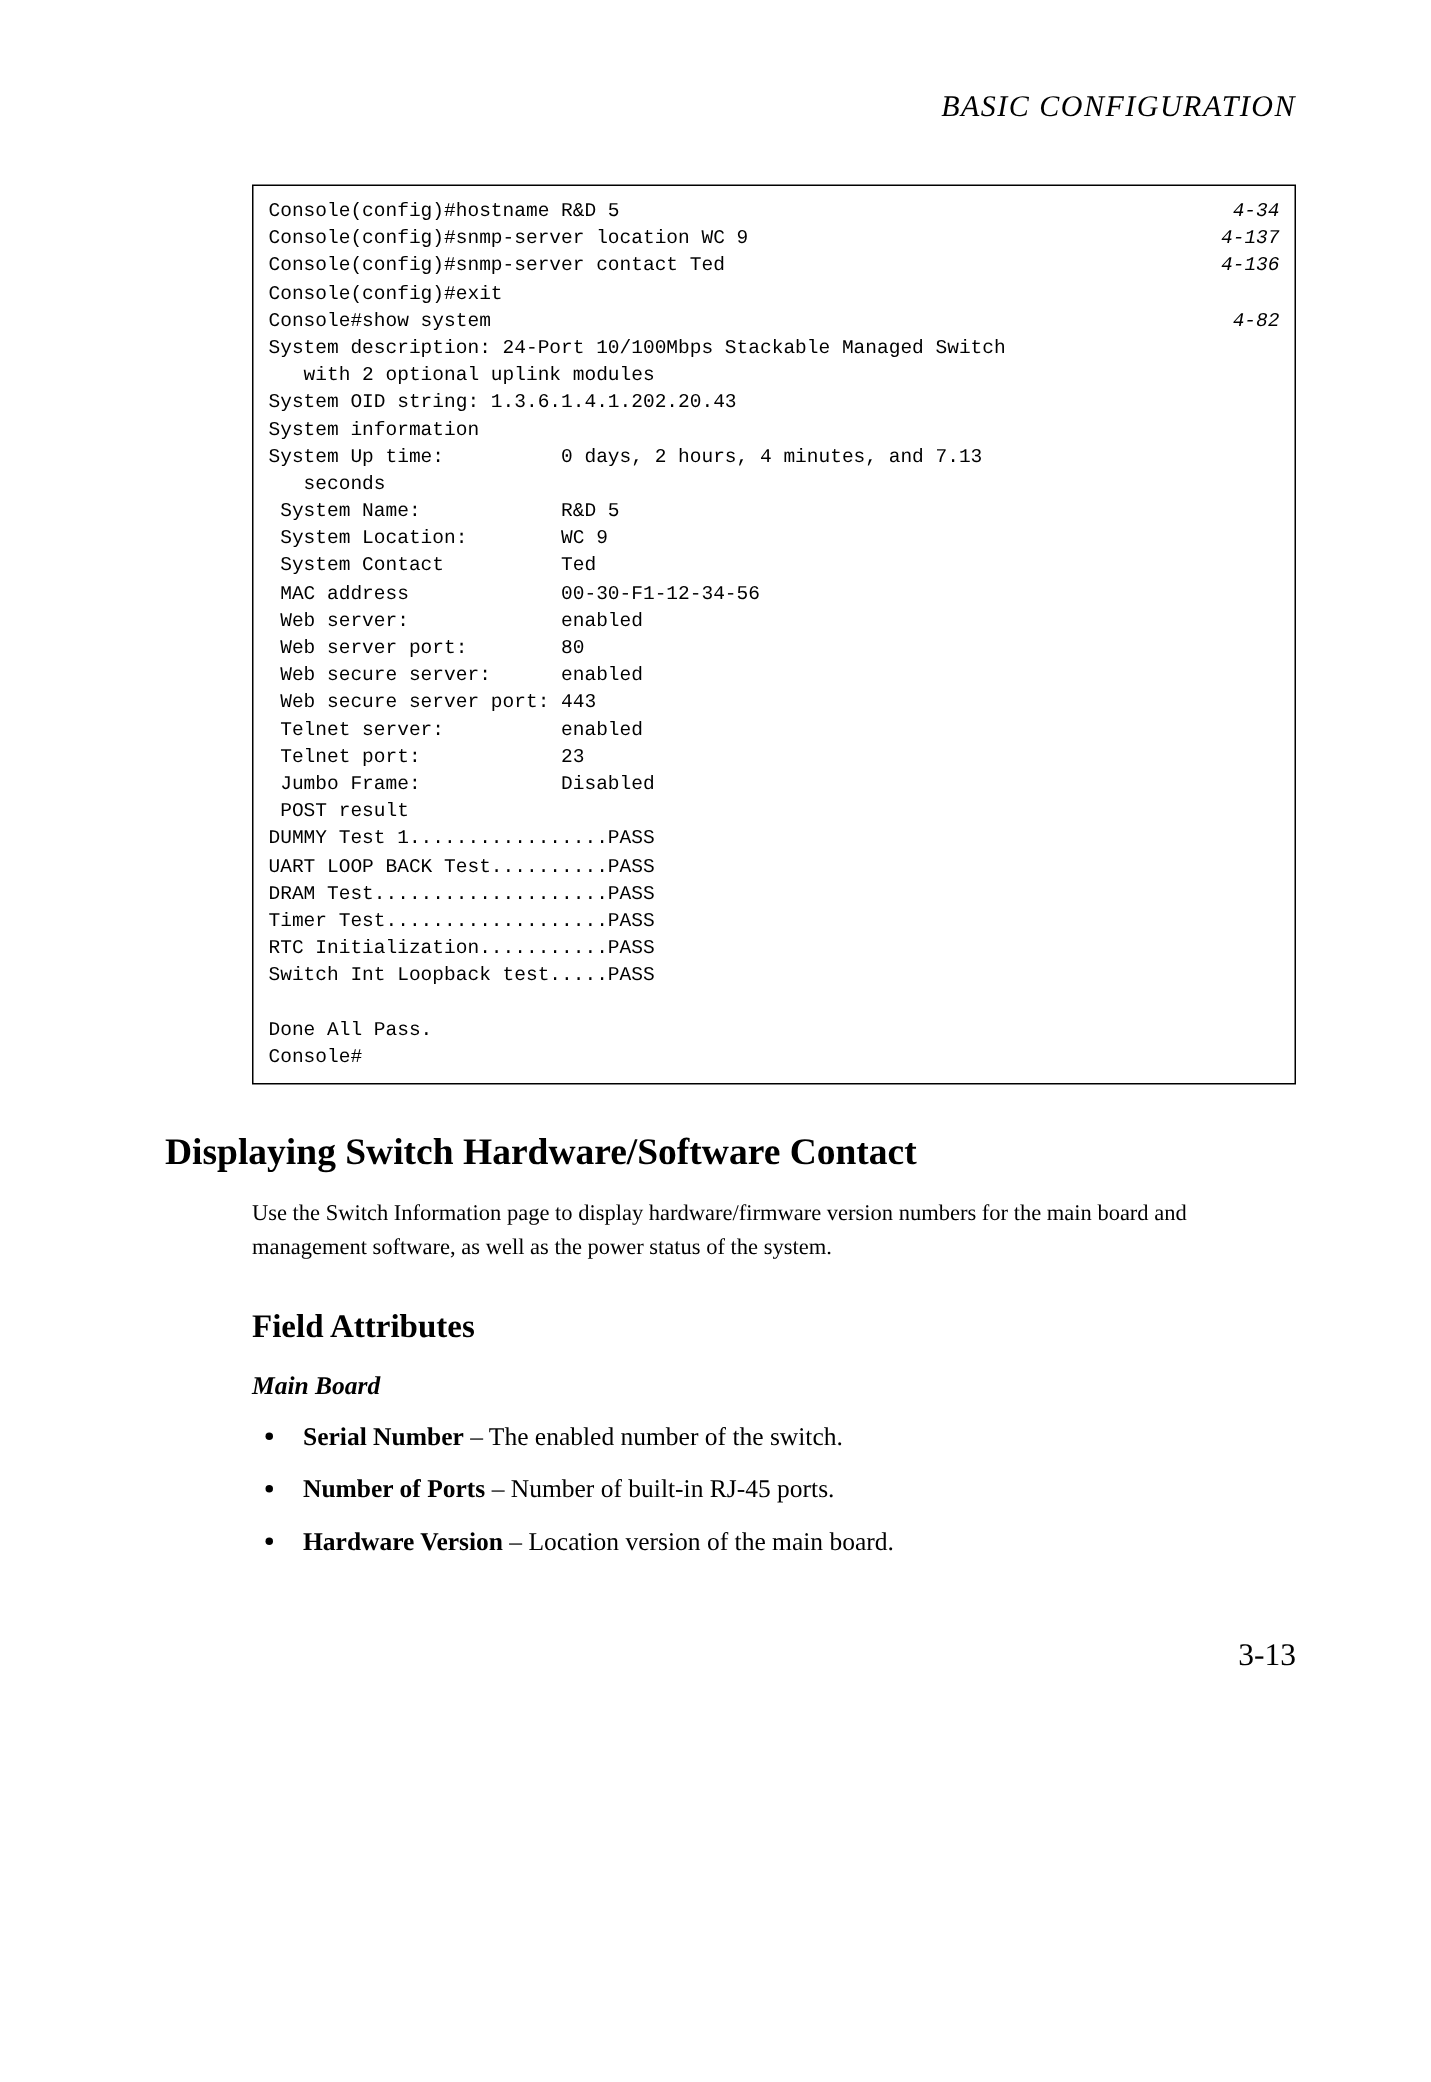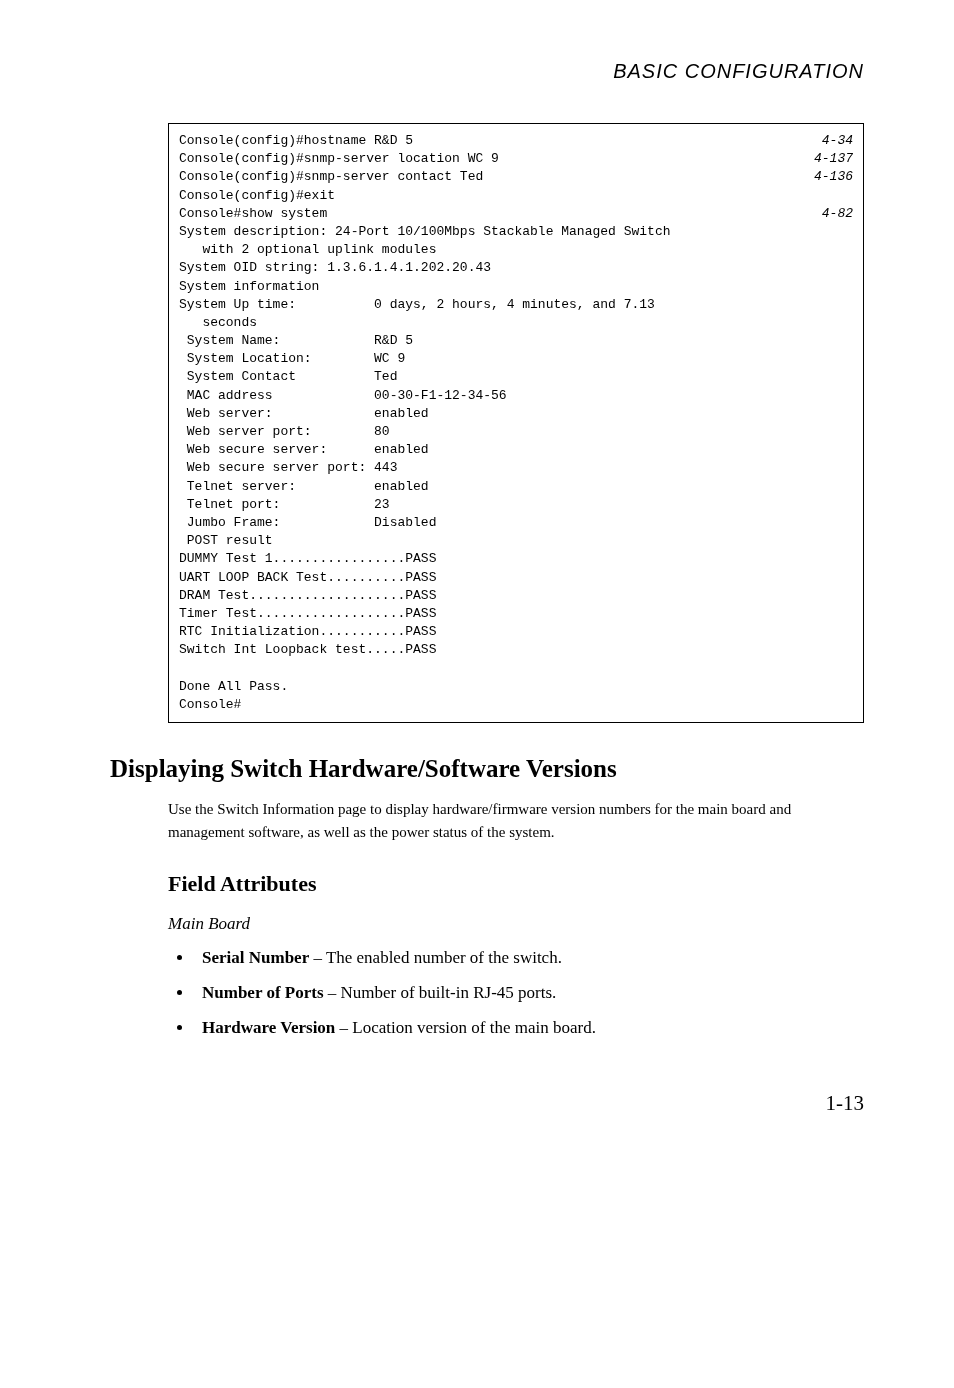--- a/index.html
+++ b/index.html
@@ -14,21 +14,21 @@
       padding: 60px 90px 60px 110px;
       box-sizing: border-box;
     }
     .header {
       text-align: right;
       font-style: italic;
       font-variant: small-caps;
       font-size: 20px;
       letter-spacing: 1px;
       margin-bottom: 40px;
-      font-family: Liberation Sans, sans-serif;
+      font-family: Liberation Serif, serif;
     }
     .intro {
       font-size: 17px;
       margin-bottom: 12px;
       margin-left: 58px;
     }
     .intro b {
       font-weight: bold;
     }
     .code-box {
@@ -62,20 +62,21 @@
       font-family: Georgia, serif;
       font-size: 22px;
       font-weight: bold;
       margin: 0 0 8px 58px;
     }
     .italic {
       font-style: italic;
       font-size: 17px;
       margin-left: 58px;
       margin-bottom: 10px;
+      font-weight: bold;
     }
     ul.bullets {
       margin: 0 0 0 58px;
       padding-left: 26px;
       font-size: 17px;
       line-height: 1.7;
     }
     ul.bullets li {
       margin-bottom: 6px;
       padding-left: 8px;
@@ -89,28 +90,28 @@
   </style>
 </head>
 <body>
 
 <div class="page">
   <div class="header">BASIC CONFIGURATION</div>
 
 
   <div class="code-box" id="code-block"><div><span class="ref">4-34</span><span>Console(config)#hostname R&amp;D 5</span></div><div><span class="ref">4-137</span><span>Console(config)#snmp-server location WC 9</span></div><div><span class="ref">4-136</span><span>Console(config)#snmp-server contact Ted</span></div><div><span>Console(config)#exit</span></div><div><span class="ref">4-82</span><span>Console#show system</span></div><div><span>System description: 24-Port 10/100Mbps Stackable Managed Switch</span></div><div><span>   with 2 optional uplink modules</span></div><div><span>System OID string: 1.3.6.1.4.1.202.20.43</span></div><div><span>System information</span></div><div><span>System Up time:          0 days, 2 hours, 4 minutes, and 7.13</span></div><div><span>   seconds</span></div><div><span> System Name:            R&amp;D 5</span></div><div><span> System Location:        WC 9</span></div><div><span> System Contact          Ted</span></div><div><span> MAC address             00-30-F1-12-34-56</span></div><div><span> Web server:             enabled</span></div><div><span> Web server port:        80</span></div><div><span> Web secure server:      enabled</span></div><div><span> Web secure server port: 443</span></div><div><span> Telnet server:          enabled</span></div><div><span> Telnet port:            23</span></div><div><span> Jumbo Frame:            Disabled</span></div><div><span> POST result</span></div><div><span>DUMMY Test 1.................PASS</span></div><div><span>UART LOOP BACK Test..........PASS</span></div><div><span>DRAM Test....................PASS</span></div><div><span>Timer Test...................PASS</span></div><div><span>RTC Initialization...........PASS</span></div><div><span>Switch Int Loopback test.....PASS</span></div><div><span>&nbsp;</span></div><div><span>Done All Pass.</span></div><div><span>Console#</span></div></div>
 
-  <h2 class="section">Displaying Switch Hardware/Software Versions</h2>
+  <h2 class="section">Displaying Switch Hardware/Software Contact</h2>
 
   <p class="body-text">Use the Switch Information page to display hardware/firmware version numbers for the main board and management software, as well as the power status of the system.</p>
 
   <h3 class="sub">Field Attributes</h3>
 
   <p class="italic">Main Board</p>
 
   <ul class="bullets" id="bullet-list">
       <li><b>Serial Number</b><span> – The enabled number of the switch.</span></li>
       <li><b>Number of Ports</b><span> – Number of built-in RJ-45 ports.</span></li>
       <li><b>Hardware Version</b><span> – Location version of the main board.</span></li>
     </ul>
 
-  <div class="pagenum">1-13</div>
+  <div class="pagenum">3-13</div>
 </div>
 
 </body></html>

